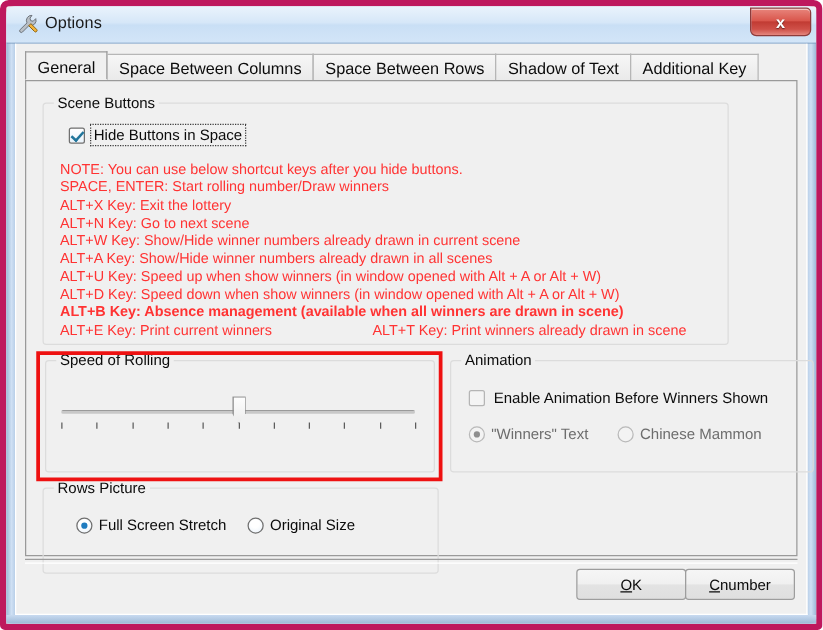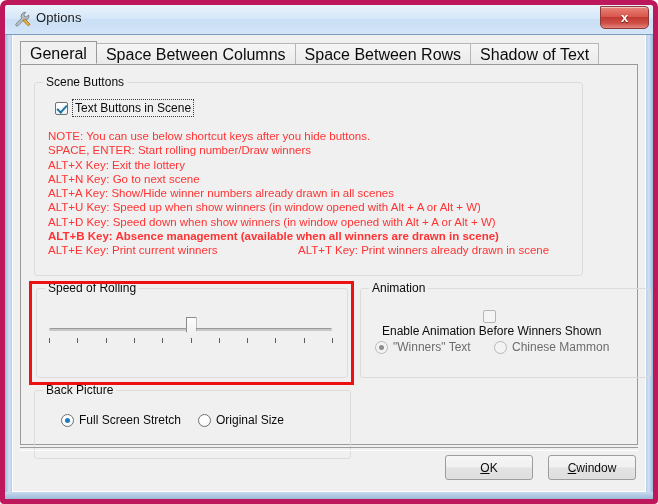--- a/index.html
+++ b/index.html
@@ -109,21 +109,21 @@
     left: 7px; top: 8px;
     right: 7px;
     height: 22px;
   }
   .tab {
     position: relative;
     float: left;
     height: 21px;
     padding: 0 9px;
     line-height: 21px;
-    font-size: 16px;
+    font-size: 13px;
     color: #0b0b0b;
     border: 1px solid #b6b6b6;
     border-bottom: none;
     background: linear-gradient(to bottom, #f6f6f6, #eaeaea);
     margin-right: -1px;
     white-space: nowrap;
     cursor: default;
     box-sizing: border-box;
   }
   .tab.active {
@@ -338,21 +338,21 @@
     color: #0b0b0b;
     border: 1px solid #9d9d9d;
     border-radius: 3px;
     background: linear-gradient(to bottom, #f6f6f6 0%, #f0f0f0 48%, #e3e3e3 52%, #dfdfdf 100%);
     display: flex;
     align-items: center;
     justify-content: center;
     cursor: default;
     box-sizing: border-box;
   }
-  #btn-ok     { right: 112px; }
+  #btn-ok     { right: 96px; }
   #btn-cancel { right: 9px; }
   .acc { text-decoration: underline; }
 </style>
 </head>
 <body>
 
 <div id="window">
   <div class="frame-outer"></div>
   <div class="frame-side-l"></div>
   <div class="frame-side-r"></div>
@@ -381,28 +381,29 @@
         <div class="tab"><span>Additional Key</span></div>
       </div>
 
     <div id="tabpanel">
 
       <div class="groupbox" id="gb-scene">
         <span class="gb-title">Scene Buttons</span>
 
         <div class="cbox-row" style="left:20px; top:17px;">
           <span class="cbox checked"></span>
-          <span class="cbox-label focusrect">Text Buttons in Scene</span>
+          <span class="cbox-label focusrect">Hide Buttons in Space</span>
         </div>
 
         <div id="shortcuts">
             <div class="sc-line" style="color: rgb(255, 51, 51);"><span>NOTE: You can use below shortcut keys after you hide buttons.</span></div>
             <div class="sc-line" style="color: rgb(255, 51, 51);"><span>SPACE, ENTER: Start rolling number/Draw winners</span></div>
             <div class="sc-line" style="color: rgb(255, 51, 51);"><span>ALT+X Key: Exit the lottery</span></div>
             <div class="sc-line" style="color: rgb(255, 51, 51);"><span>ALT+N Key: Go to next scene</span></div>
+            <div class="sc-line" style="color: rgb(255, 51, 51);"><span>ALT+W Key: Show/Hide winner numbers already drawn in current scene</span></div>
             <div class="sc-line" style="color: rgb(255, 51, 51);"><span>ALT+A Key: Show/Hide winner numbers already drawn in all scenes</span></div>
             <div class="sc-line" style="color: rgb(255, 51, 51);"><span>ALT+U Key: Speed up when show winners (in window opened with Alt + A or Alt + W)</span></div>
             <div class="sc-line" style="color: rgb(255, 51, 51);"><span>ALT+D Key: Speed down when show winners (in window opened with Alt + A or Alt + W)</span></div>
             <div class="sc-line" style="color: rgb(255, 51, 51); font-weight: bold;"><span>ALT+B Key: Absence management (available when all winners are drawn in scene)</span></div>
             <div class="sc-line" style="color: rgb(255, 51, 51);"><span>ALT+E Key: Print current winners</span><span class="sc-right" style="color: rgb(255, 51, 51);">ALT+T Key: Print winners already drawn in scene</span></div>
           </div>
       </div>
 
       <div class="groupbox" id="gb-speed">
         <span class="gb-title">Speed of Rolling</span>
@@ -422,53 +423,53 @@
               <i style="left: 90%;"></i>
               <i style="left: 100%;"></i>
             </div>
           <div id="slider-thumb" style="left: 50%;"></div>
         </div>
       </div>
 
       <div class="groupbox" id="gb-anim">
         <span class="gb-title">Animation</span>
 
-        <div class="cbox-row" style="left:14px; top:21px;flex-direction:column;">
+        <div class="cbox-row" style="left:14px; top:21px;">
           <span class="cbox disabled"></span>
           <span class="cbox-label">Enable Animation Before Winners Shown</span>
         </div>
 
         <div class="radio-row" style="left:14px; top:51px;">
           <span class="radio selected disabled"></span>
           <span class="radio-label disabled">"Winners" Text</span>
         </div>
         <div class="radio-row" style="left:133px; top:51px;">
           <span class="radio disabled"></span>
           <span class="radio-label disabled">Chinese Mammon</span>
         </div>
       </div>
 
       <div class="groupbox" id="gb-back">
-        <span class="gb-title">Back Picture</span>
+        <span class="gb-title">Rows Picture</span>
 
         <div class="radio-row" style="left:26px; top:22px;">
           <span class="radio selected"></span>
           <span class="radio-label">Full Screen Stretch</span>
         </div>
         <div class="radio-row" style="left:163px; top:22px;">
           <span class="radio"></span>
           <span class="radio-label">Original Size</span>
         </div>
       </div>
 
       <div id="redbox" style="border-color: rgb(238, 17, 17);"></div>
     </div>
 
     <div id="footer-sep"></div>
 
     <div class="dlg-btn" id="btn-ok">
       <span><span class="acc">O</span><span>K</span></span>
     </div>
     <div class="dlg-btn" id="btn-cancel">
-      <span><span class="acc">C</span><span>window</span></span>
+      <span><span class="acc">C</span><span>number</span></span>
     </div>
   </div>
 </div>
 
 </body></html>

